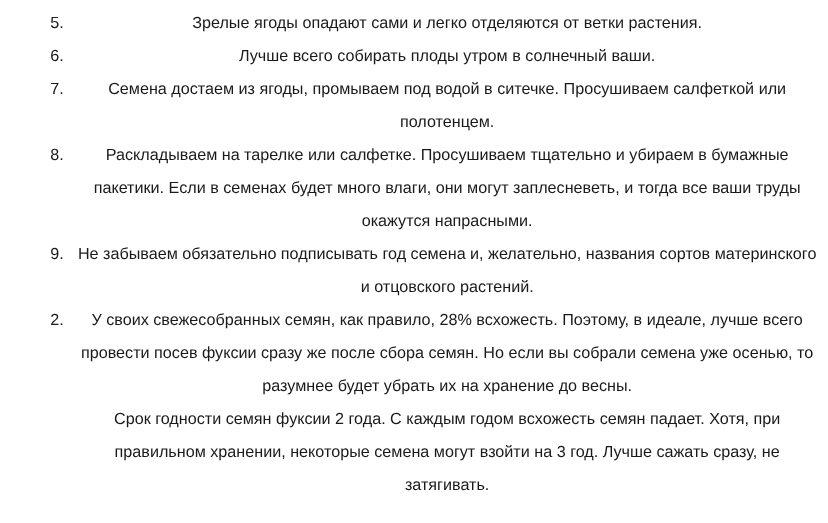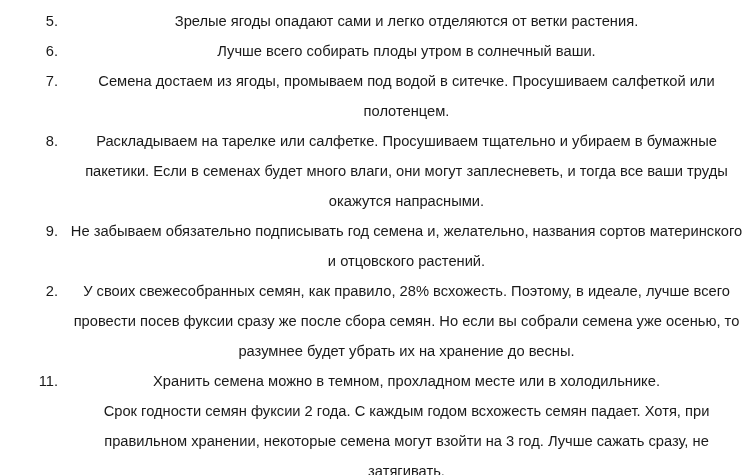--- a/index.html
+++ b/index.html
@@ -75,20 +75,16 @@
     </li>
     <li>
       <span class="num">9.</span>
       <span class="txt">Не забываем обязательно подписывать год семена и, желательно, названия сортов материнского и отцовского растений.</span>
     </li>
     <li>
       <span class="num">2.</span>
       <span class="txt">У  своих свежесобранных семян, как правило, 28% всхожесть. Поэтому, в идеале, лучше всего провести посев фуксии сразу же после сбора семян. Но если вы собрали семена уже осенью, то разумнее будет убрать их на хранение до весны.</span>
     </li>
     <li>
-      <span class="num">11.</span>
-      <span class="txt">Хранить семена можно в темном, прохладном месте или в холодильнике.</span>
-    </li>
-    <li>
       <span class="txt">Срок годности семян фуксии 2 года. С каждым годом всхожесть семян падает. Хотя, при правильном хранении, некоторые семена могут взойти на 3 год. Лучше сажать сразу, не затягивать.</span>
     </li>
   </ol>
 </div>
 
 </body></html>

